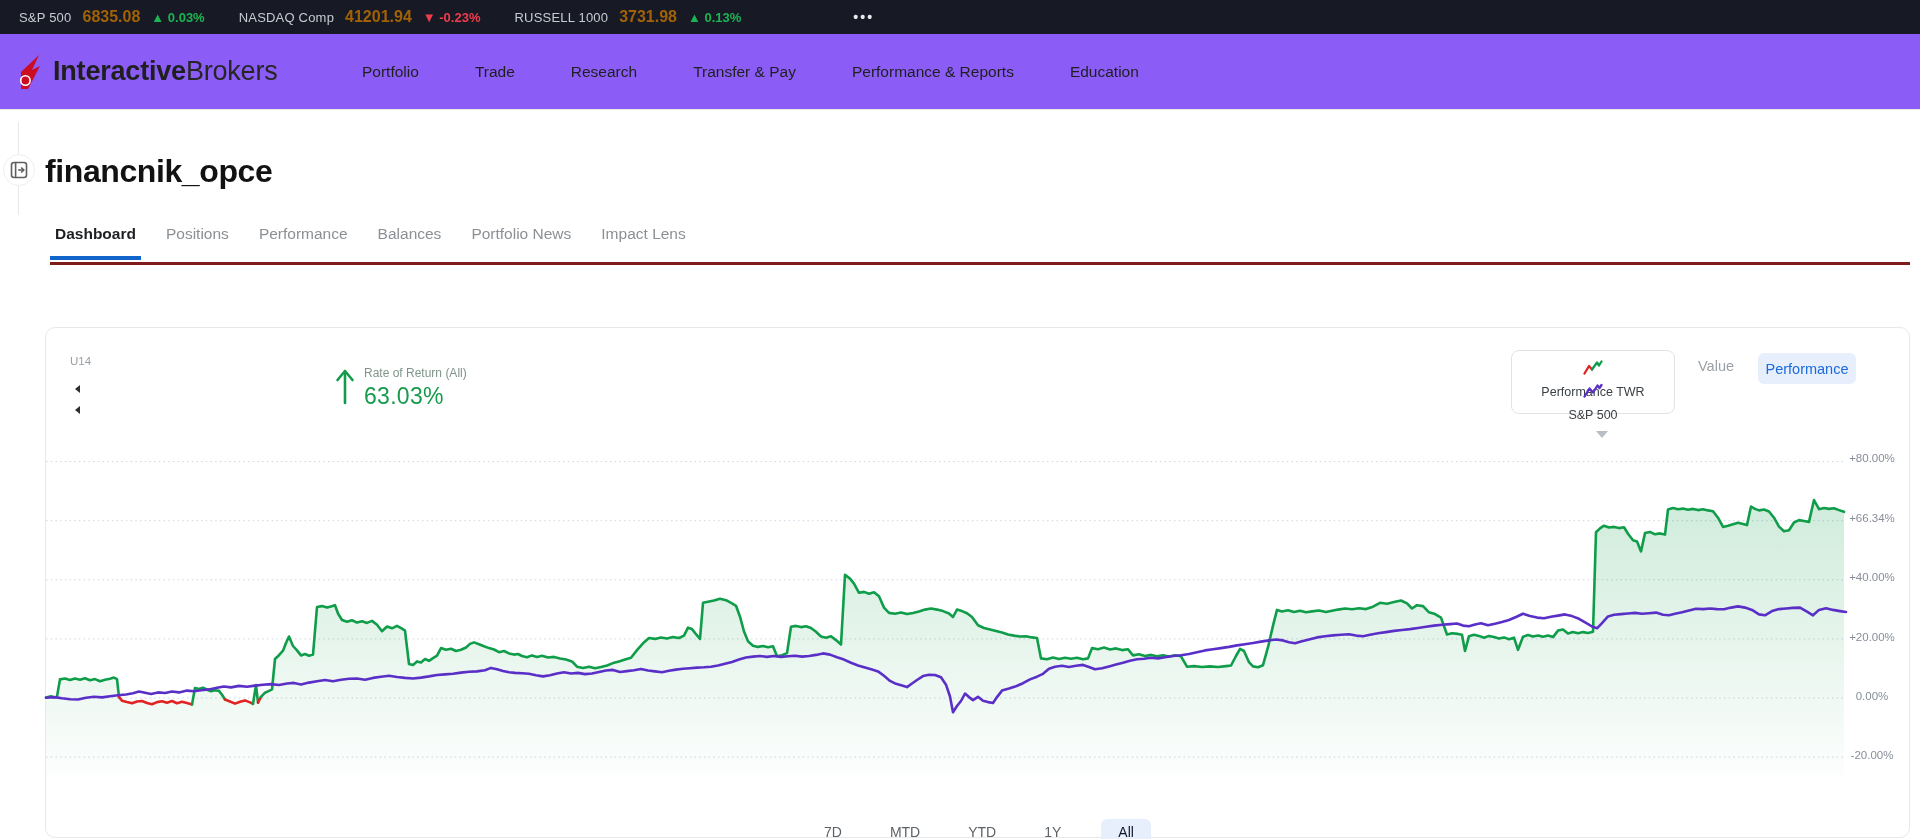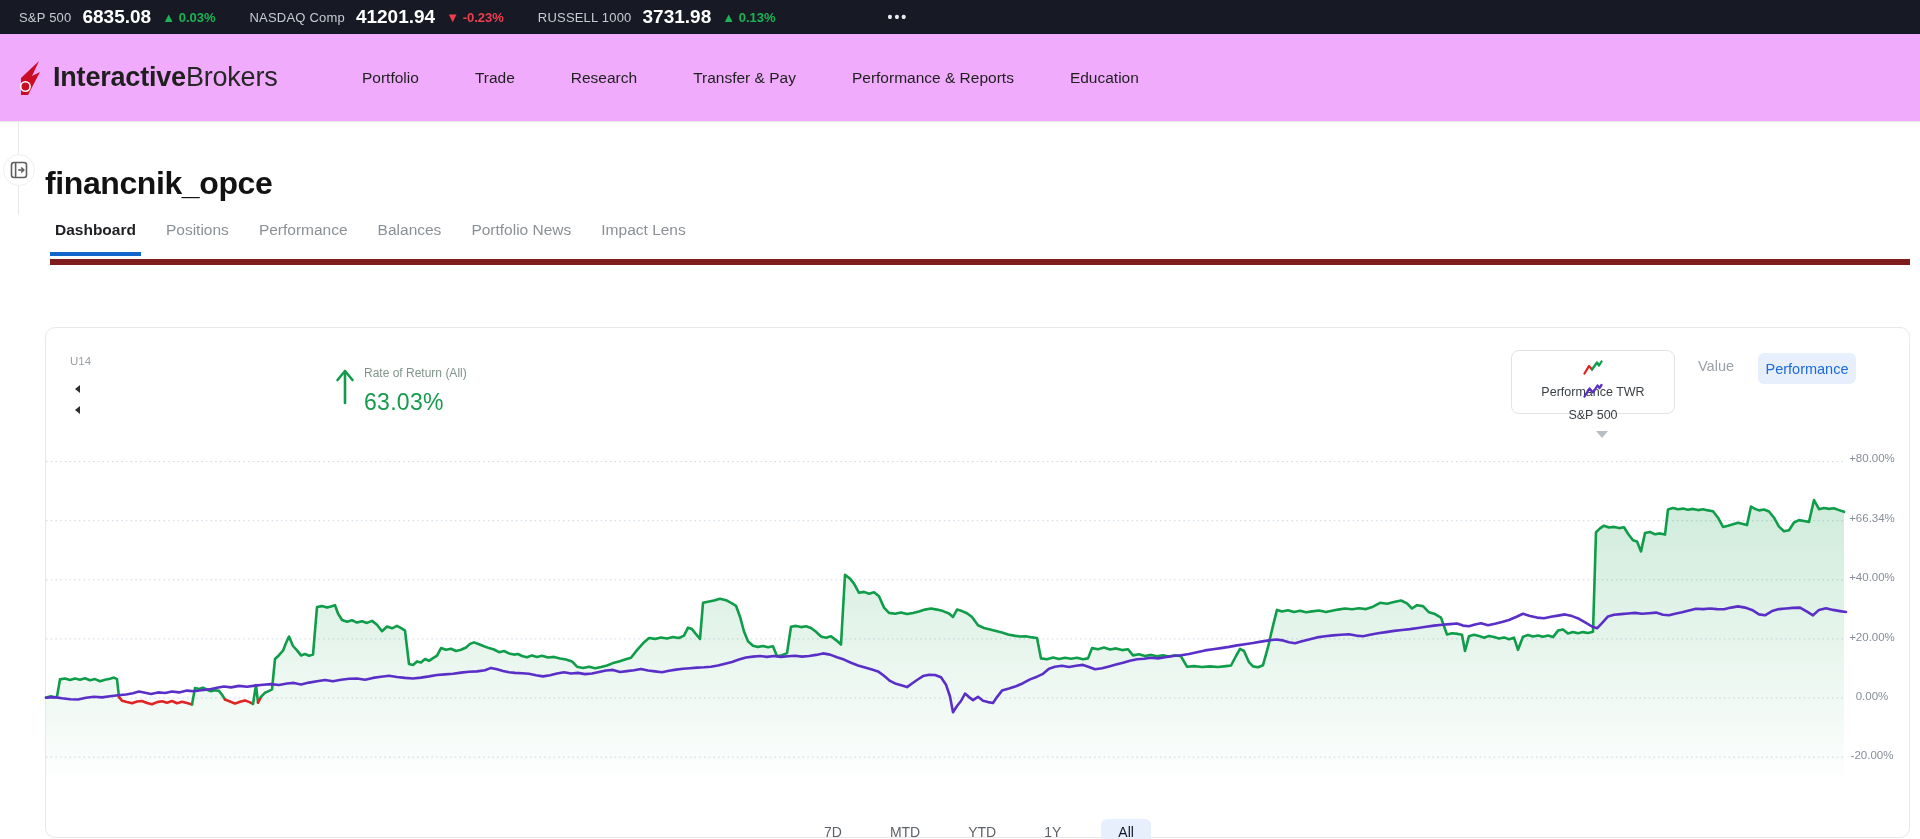--- a/index.html
+++ b/index.html
@@ -4,63 +4,63 @@
 <style>
   * { margin:0; padding:0; box-sizing:border-box; }
   html,body { width:1920px; height:839px; overflow:hidden; background:#fff;
               font-family:"Liberation Sans", sans-serif; position:relative; }
 
   
   .ticker { position:absolute; left:0; top:0; width:1920px; height:34px;
             background:#171a24; display:flex; align-items:center; padding-left:19px; }
   .tk-group { display:flex; align-items:center; gap:11px; margin-right:34px; }
   .tk-name { color:#c7cbd3; font-size:13px; font-weight:500; letter-spacing:.2px; }
-  .tk-val  { color:#ffffff; font-size:19px; font-weight:700; }
+  .tk-val  { color:#a16207; font-size:16px; font-weight:700; }
   .tk-chg  { font-size:13px; font-weight:600; }
   .tk-up   { color:#1cb454; }
   .tk-down { color:#ef3d4e; }
   .tk-more { color:#e8eaee; font-size:14px; font-weight:700; letter-spacing:2px; margin-left:78px; }
 
   
-  .nav { position:absolute; left:0; top:34px; width:1920px; height:88px; background:#f0abfc;
+  .nav { position:absolute; left:0; top:34px; width:1920px; height:76px; background:#8b5cf6;
          border-bottom:1px solid #e7e7e7; }
   .brand { position:absolute; left:18px; top:50%; transform:translateY(-50%);
            display:flex; align-items:center; gap:9px; }
   .brand-text { font-size:27px; color:#262626; letter-spacing:-0.2px; }
   .brand-text b { font-weight:700; color:#1f1f1f; }
   .nav-items { position:absolute; left:362px; top:0; height:100%; display:flex;
                align-items:center; gap:56px; list-style:none; }
   .nav-item { font-size:15.5px; color:#1f1f1f; font-weight:500; cursor:pointer; white-space:nowrap; }
 
   
   .side-line { position:absolute; left:18px; top:122px; width:1px; height:93px; background:#e8e8e8; }
   .expand-btn { position:absolute; left:3px; top:154px; width:32px; height:32px; border-radius:50%;
                 background:#fff; border:1px solid #efefef; display:flex; align-items:center;
                 justify-content:center; cursor:pointer; }
   .page-title { position:absolute; left:45px; top:153px; font-size:32px; font-weight:700;
-                color:#121212; letter-spacing:-0.4px;margin-top:12px; }
+                color:#121212; letter-spacing:-0.4px; }
 
   
   .tabs { position:absolute; left:50px; top:221px; width:1860px; height:44px;
-          border-bottom:6px solid #7f1d1d; display:flex; gap:20px; align-items:flex-start; }
+          border-bottom:3px solid #7f1d1d; display:flex; gap:20px; align-items:center; }
   .tab { font-size:15.5px; color:#8b9095; padding:0 5px 13px 5px; cursor:pointer;
          border-bottom:4px solid transparent; margin-bottom:-1px; white-space:nowrap; }
   .tab.active { color:#1d1f22; font-weight:700; border-bottom-color:#1266cb; }
 
   
   .card { position:absolute; left:45px; top:327px; width:1865px; height:511px;
           background:#fff; border:1px solid #e8e8e8; border-radius:10px; }
   .acct { position:absolute; left:24px; top:27px; font-size:11.5px; color:#9aa0a6; }
   .mark { position:absolute; left:29px; width:0; height:0;
           border-top:4px solid transparent; border-bottom:4px solid transparent;
           border-right:5px solid #2e2e2e; }
   .mark.m1 { top:57px; } .mark.m2 { top:78px; }
 
   .ror { position:absolute; left:288px; top:38px; display:flex; gap:8px; }
-  .ror-texts .ror-label { font-size:12px; color:#7f958a; margin-bottom:9px; }
+  .ror-texts .ror-label { font-size:12px; color:#7f958a; margin-bottom:3px; }
   .ror-texts .ror-value { font-size:23px; color:#169a4b; font-weight:500; letter-spacing:.3px; }
 
   .legend { position:absolute; left:1465px; top:22px; width:164px; height:64px;
             border:1px solid #e3e3e3; border-radius:8px; background:#fff; padding:9px 12px; }
   .lg-row { display:flex; align-items:center; gap:9px; height:23px; cursor:pointer;flex-direction:column; }
   .lg-label { font-size:12.5px; color:#3a3f44; }
   .lg-caret { width:0; height:0; border-left:6px solid transparent; border-right:6px solid transparent;
               border-top:7px solid #b9bec6; margin-left:18px; }
 
   .view-value { position:absolute; left:1652px; top:30px; font-size:14.5px; color:#9ba1a8;

